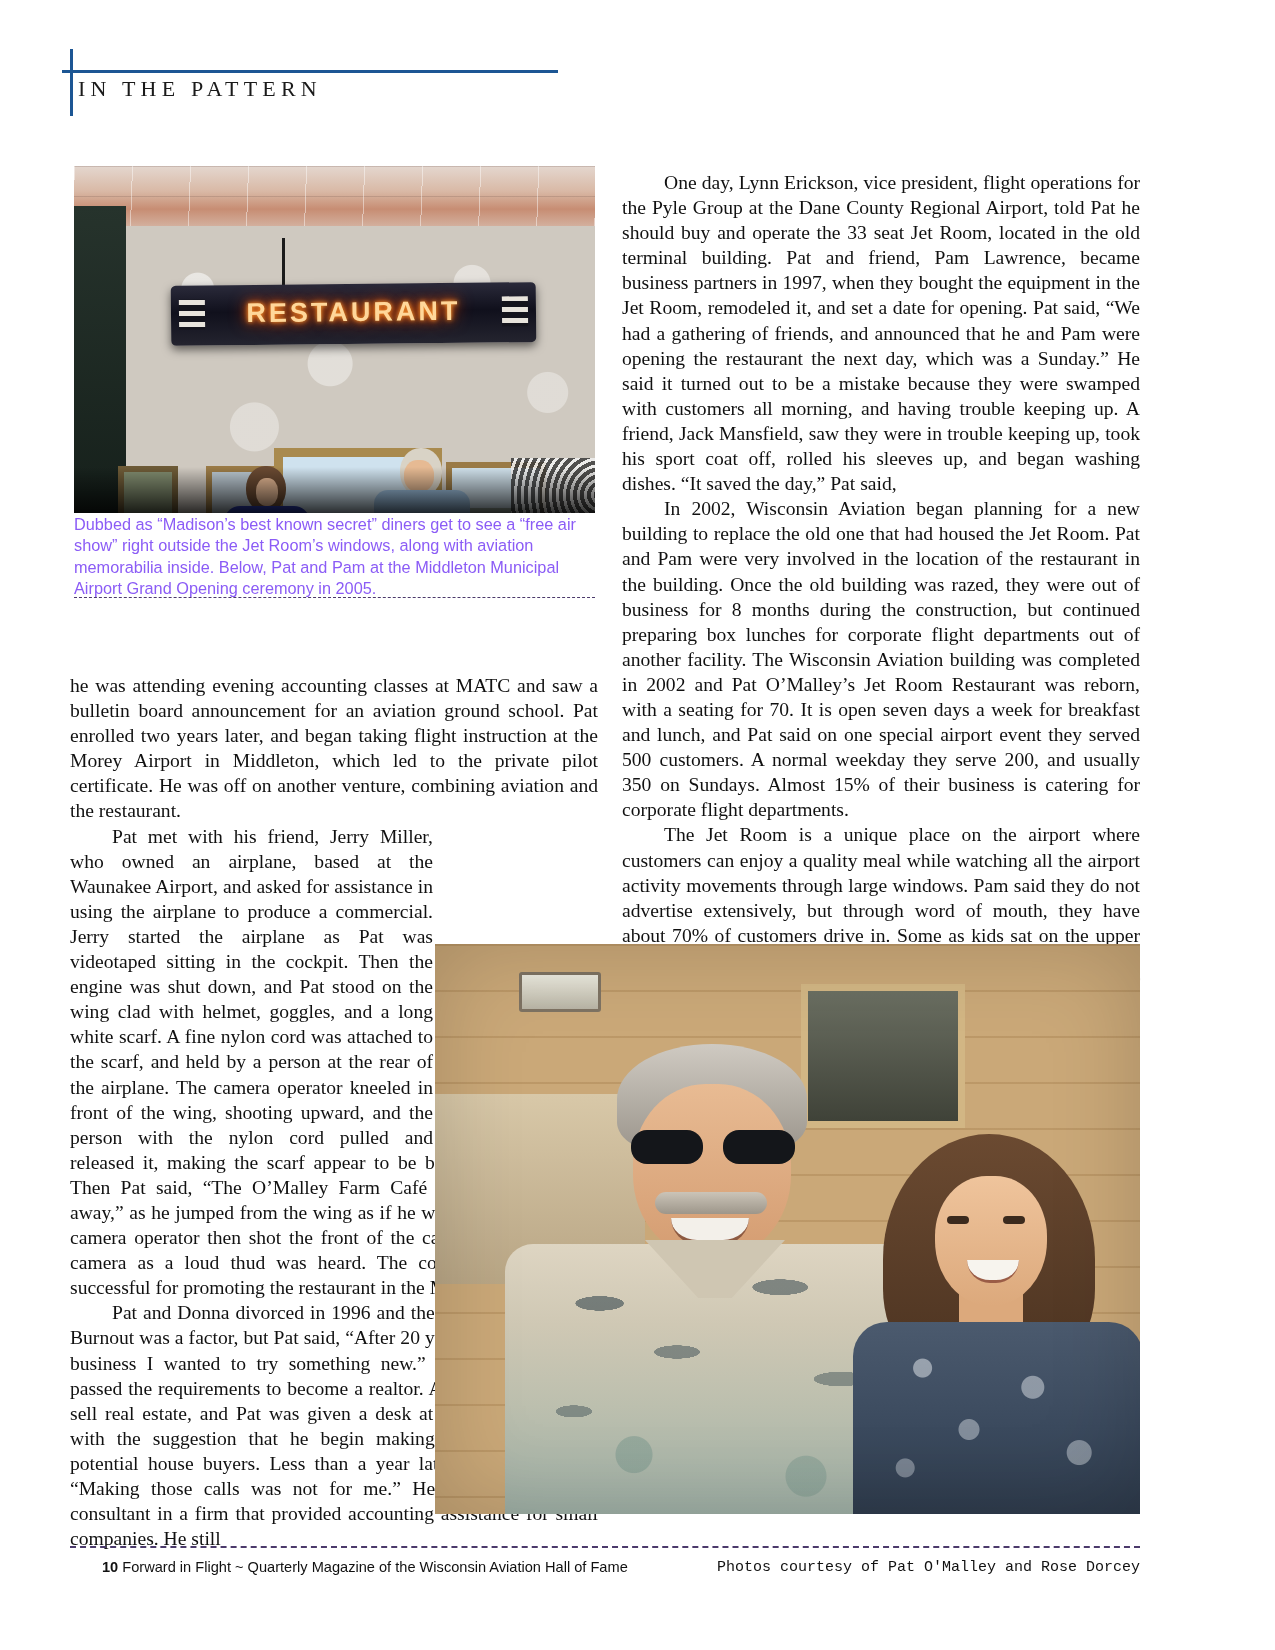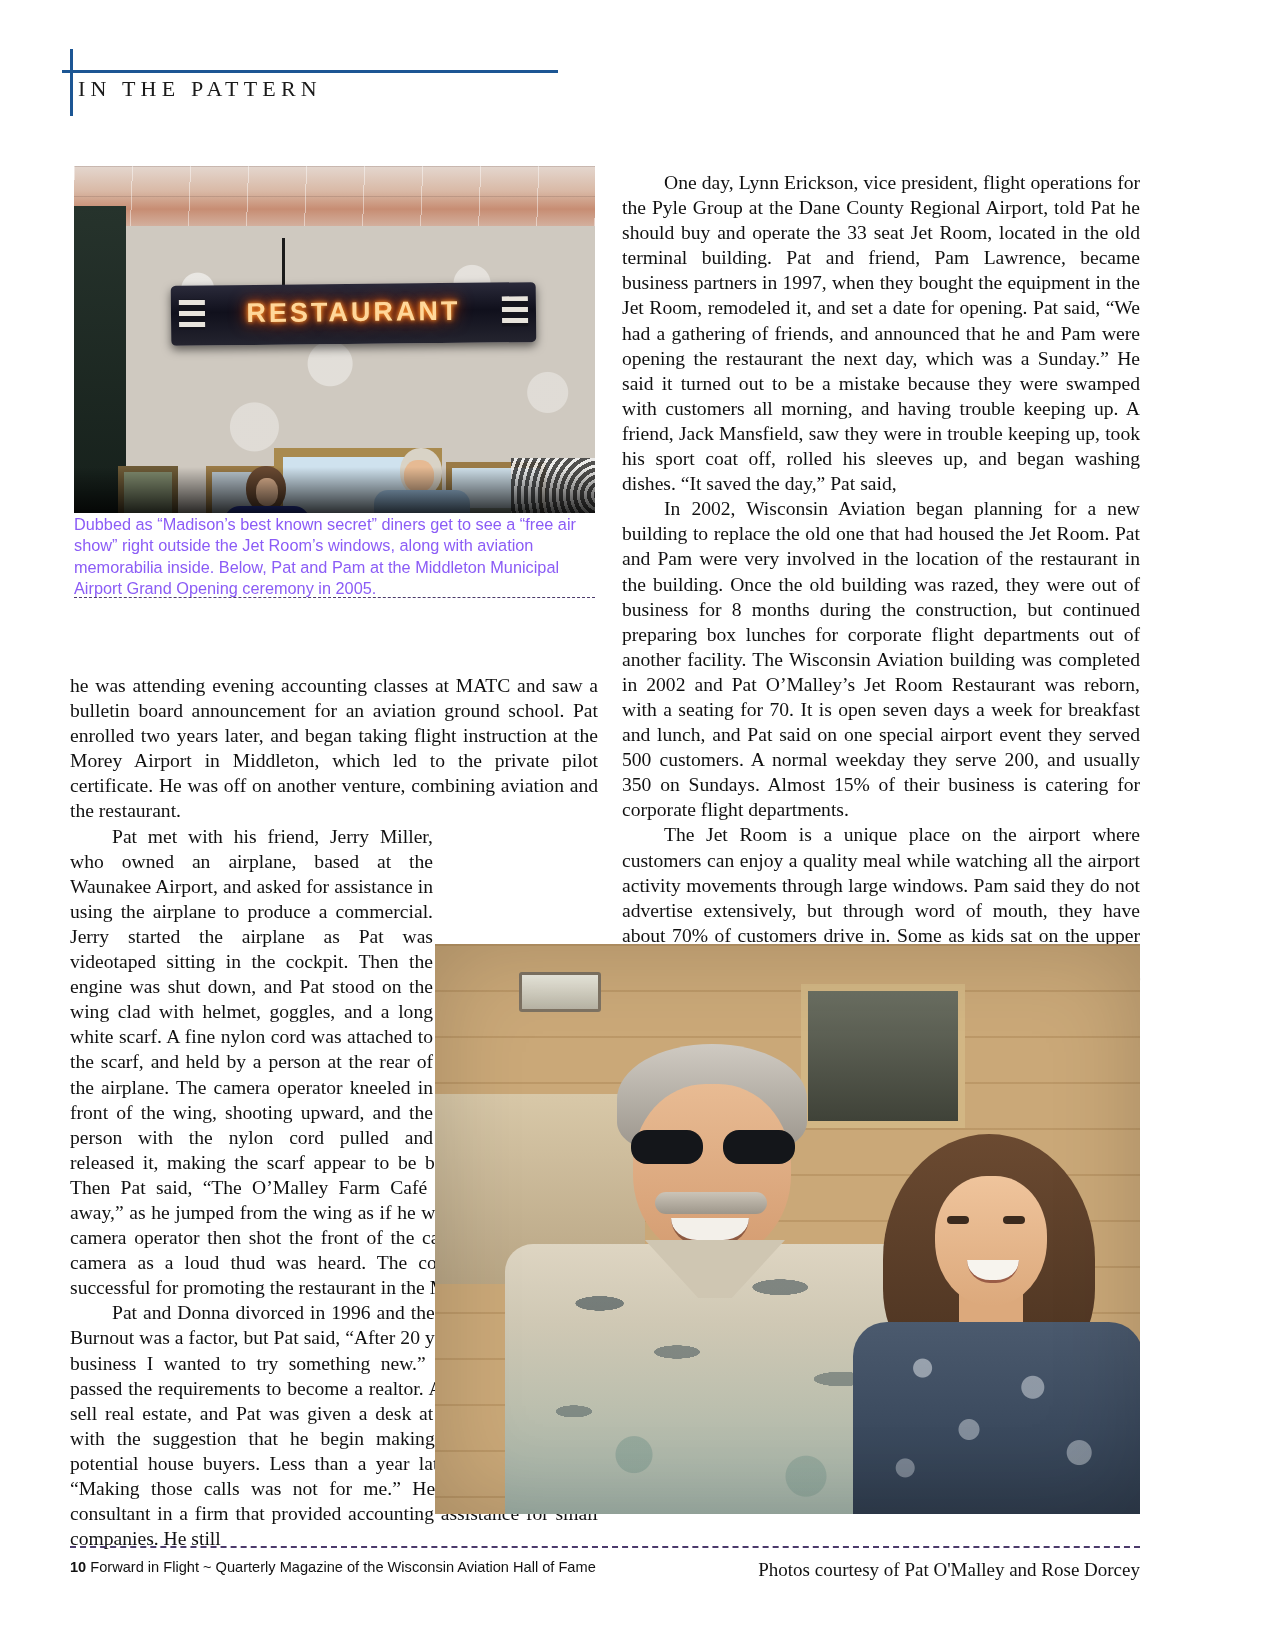--- a/index.html
+++ b/index.html
@@ -363,29 +363,30 @@
     left: 70px;
     top: 1559px;
     font-family: "Liberation Sans", sans-serif;
     font-size: 14.6px;
     color: #111;
     white-space: nowrap;
   }
   .footer-left .pg {
     font-weight: 700;
     font-style: normal;
+    margin-left: 32px;
   }
   .footer-left .mg {
   }
   .footer-right {
     position: absolute;
     right: 135px;
     top: 1559px;
-    font-family: Liberation Serif, serif;
-    font-size: 19px;
+    font-family: Liberation Mono, monospace;
+    font-size: 15px;
     color: #111;
     white-space: nowrap;
   }
 </style>
 </head>
 <body>
 
 <div class="page">
 
   <div class="runhead-rule"></div>

